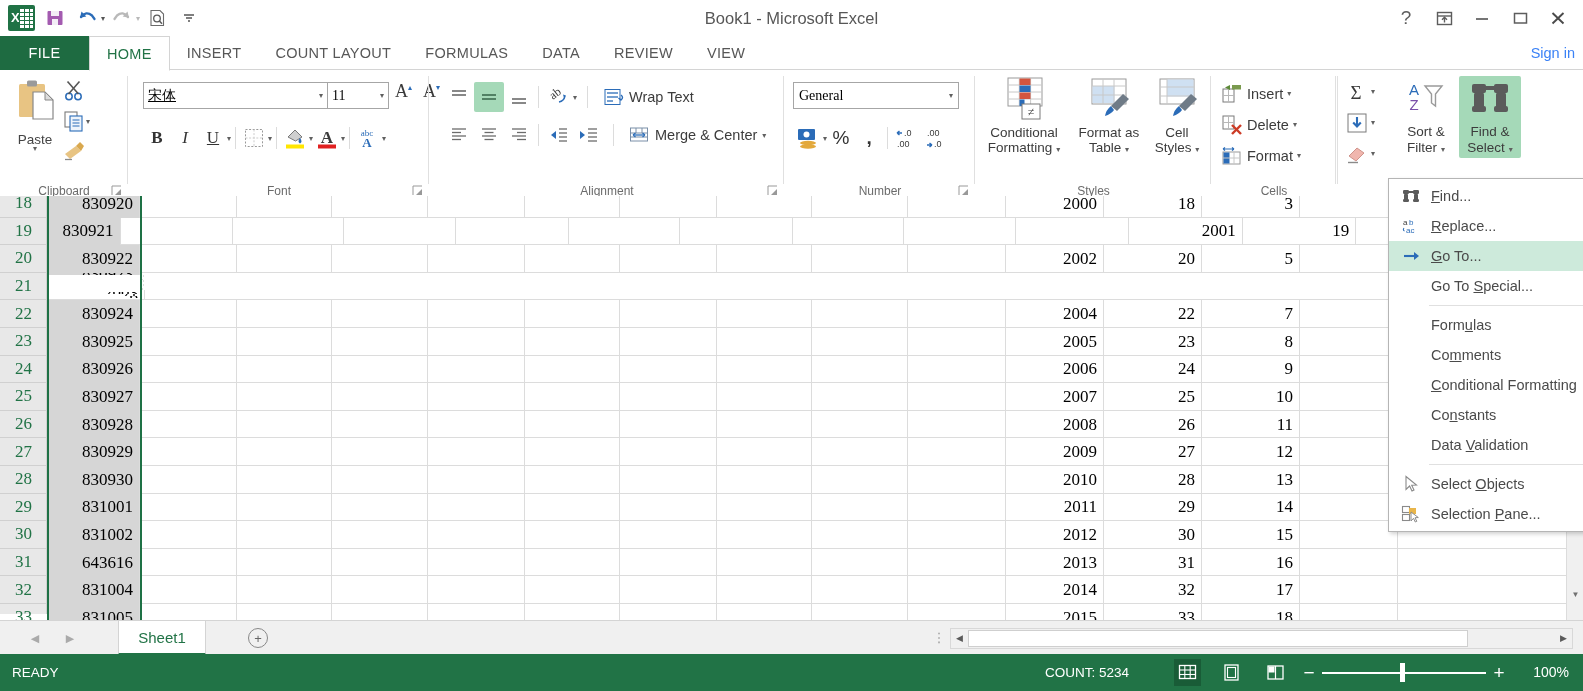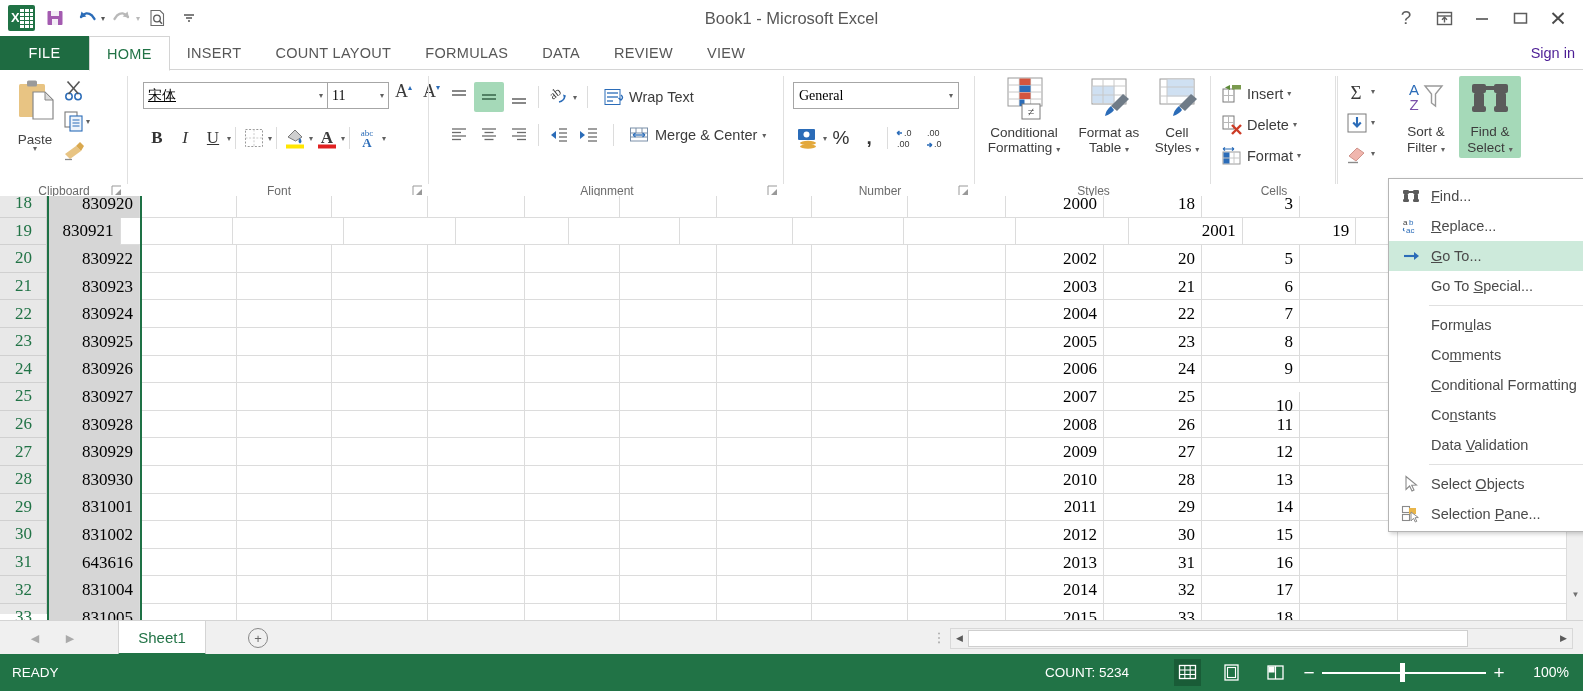--- a/index.html
+++ b/index.html
@@ -38,21 +38,21 @@
 
   
   .tabrow { position:absolute; left:0; top:36px; width:1583px; height:34px; background:#fff;
     border-bottom:1px solid #d4d4d4; }
   .tab-file { position:absolute; left:0; top:0; width:89px; height:34px; background:#1e6b41;
      color:#fff; font-size:14.5px; display:flex; align-items:center; justify-content:center; letter-spacing:.4px; }
   .tabs { position:absolute; left:89px; top:0; height:34px; display:flex; align-items:stretch; }
   .tab { padding:0 17px; display:flex; align-items:center; font-size:14.5px; color:#575757; letter-spacing:.3px; }
   .tab.active { color:#217346; background:#fff; border:1px solid #d4d4d4; border-bottom:1px solid #fff;
      position:relative; z-index:3; margin-bottom:-1px; }
-  .signin { position:absolute; right:8px; top:0; height:34px; line-height:34px; font-size:14.5px; color:#4c1d95; }
+  .signin { position:absolute; right:8px; top:0; height:34px; line-height:34px; font-size:14.5px; color:#3b82f6; }
 
   
   .ribbon { position:absolute; left:0; top:70px; width:1583px; height:130px; background:#fff;
      border-bottom:1px solid #d0d0d0; }
   .rgroup { position:absolute; top:0; height:130px; }
   .glabel { position:absolute; bottom:2px; width:100%; text-align:center; font-size:12px; color:#6b6b6b; }
   .gdiv { position:absolute; top:6px; width:1px; height:108px; background:#e0e0e0; }
   .dlg { position:absolute; bottom:3px; width:12px; height:12px; color:#888; font-size:10px; }
 
   
@@ -731,21 +731,21 @@
           <div class="gcell" style="width: 95px; height: 27.6px;"></div>
           <div class="gcell" style="width: 97px; height: 27.6px;"></div>
           <div class="gcell" style="width: 95px; height: 27.6px;"></div>
           <div class="gcell" style="width: 96px; height: 27.6px;"></div>
           <div class="gcell" style="width: 98px; height: 27.6px;"></div>
           <div class="gcell" style="width: 98px; height: 27.6px;">2002</div>
           <div class="gcell" style="width: 98px; height: 27.6px;">20</div>
           <div class="gcell" style="width: 98px; height: 27.6px;">5</div>
           <div class="gcell" style="width: 98px; height: 27.6px;"></div>
         </div>
-        <div class="grow" style="height: 27.6px;">
+        <div class="grow" style="height: 27.6px; flex-direction: column;">
           <div class="gcell sel" style="width: 93px; height: 27.6px;">830923</div>
           <div class="gcell" style="width: 97px; height: 27.6px;"></div>
           <div class="gcell" style="width: 95px; height: 27.6px;"></div>
           <div class="gcell" style="width: 96px; height: 27.6px;"></div>
           <div class="gcell" style="width: 97px; height: 27.6px;"></div>
           <div class="gcell" style="width: 95px; height: 27.6px;"></div>
           <div class="gcell" style="width: 97px; height: 27.6px;"></div>
           <div class="gcell" style="width: 95px; height: 27.6px;"></div>
           <div class="gcell" style="width: 96px; height: 27.6px;"></div>
           <div class="gcell" style="width: 98px; height: 27.6px;"></div>
@@ -808,21 +808,21 @@
           <div class="gcell" style="width: 95px; height: 27.6px;"></div>
           <div class="gcell" style="width: 96px; height: 27.6px;"></div>
           <div class="gcell" style="width: 97px; height: 27.6px;"></div>
           <div class="gcell" style="width: 95px; height: 27.6px;"></div>
           <div class="gcell" style="width: 97px; height: 27.6px;"></div>
           <div class="gcell" style="width: 95px; height: 27.6px;"></div>
           <div class="gcell" style="width: 96px; height: 27.6px;"></div>
           <div class="gcell" style="width: 98px; height: 27.6px;"></div>
           <div class="gcell" style="width: 98px; height: 27.6px;">2007</div>
           <div class="gcell" style="width: 98px; height: 27.6px;">25</div>
-          <div class="gcell" style="width: 98px; height: 27.6px; margin-top: 9px;">10</div>
+          <div class="gcell" style="width: 98px; height: 27.6px;">10</div>
           <div class="gcell" style="width: 98px; height: 27.6px;"></div>
         </div>
         <div class="grow" style="height: 27.6px;">
           <div class="gcell sel" style="width: 93px; height: 27.6px;">830928</div>
           <div class="gcell" style="width: 97px; height: 27.6px;"></div>
           <div class="gcell" style="width: 95px; height: 27.6px;"></div>
           <div class="gcell" style="width: 96px; height: 27.6px;"></div>
           <div class="gcell" style="width: 97px; height: 27.6px;"></div>
           <div class="gcell" style="width: 95px; height: 27.6px;"></div>
           <div class="gcell" style="width: 97px; height: 27.6px;"></div>

